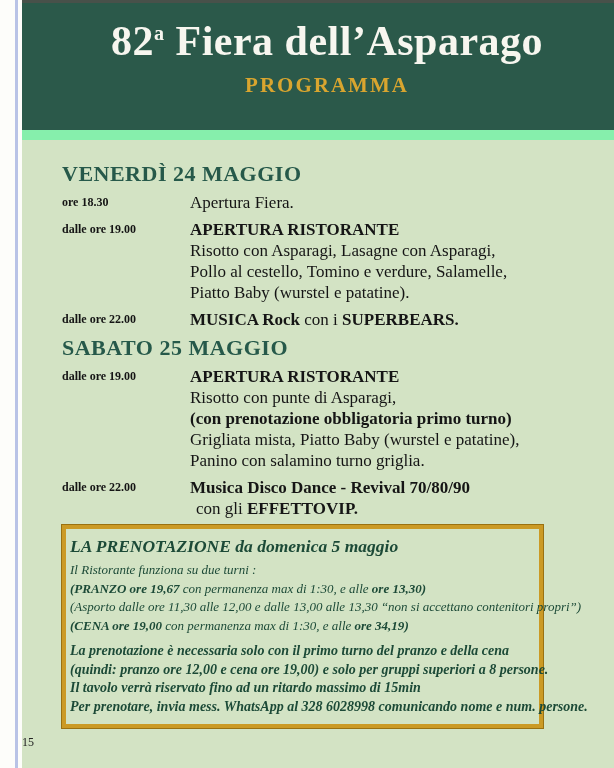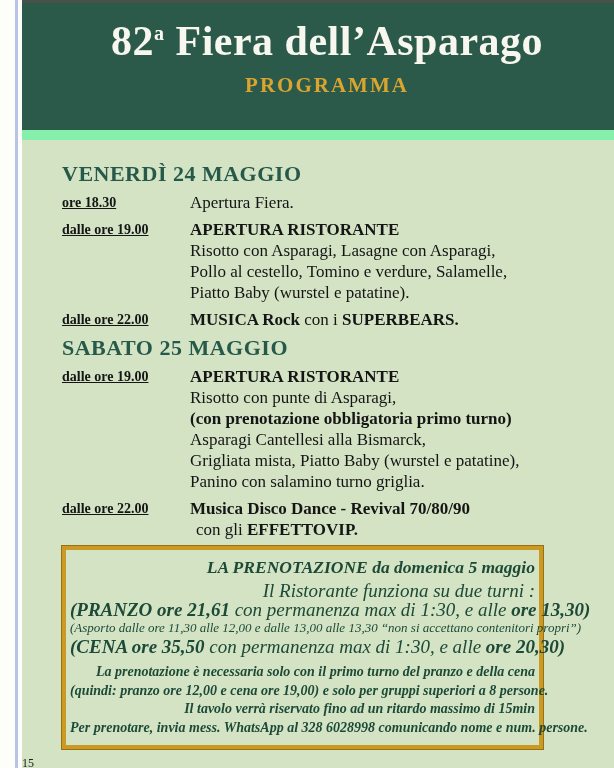--- a/index.html
+++ b/index.html
@@ -26,35 +26,35 @@
   .content {
     margin-top:10px; height:634px; background:#d3e3c4;
     box-sizing:border-box; padding-top:16px; overflow:hidden;
   }
 
   .day-heading {
     color:#26594a; font-weight:bold; font-size:22px; line-height:24px;
     margin:6px 0 6px 40px; letter-spacing:0.5px;
   }
   .row { display:flex; margin-bottom:6px; }
-  .time { flex:none; width:128px; padding-left:40px; font-weight:bold; font-size:14px; line-height:21px;text-decoration:underline; }
+  .time { flex:none; width:128px; padding-left:40px; font-weight:bold; font-size:12px; line-height:21px; }
   .details { font-size:17px; }
   .line { line-height:21px; white-space:nowrap; }
   .line.ind { padding-left:6px; }
   .b { font-weight:bold; }
 
   .res-box {
     margin:2px 0 0 40px; width:465px;
     border:4px solid #cb9a25; box-shadow:0 0 0 1px #9a7111;
-    padding:6px 4px 8px; text-align:right;
+    padding:6px 4px 8px; text-align:left;
     color:#1c4a37; font-style:italic;
   }
   .box-line { white-space:nowrap; }
   .bt { font-weight:bold; font-size:17.5px; line-height:22px; margin-bottom:3px; }
-  .bn { font-size:19px; line-height:19px; }
+  .bn { font-size:13px; line-height:19px; }
   .bs { font-size:13px;   line-height:18px; }
   .bp { font-weight:bold; font-size:14px; line-height:18.5px; }
   .gap { margin-top:7px; }
 
   .page-number { text-align:left; font-size:12px; margin-top:7px; color:#222; }
 </style>
 </head>
 <body>
 
 <div class="edge-line edge-left"></div>
@@ -94,40 +94,39 @@
           </div>
         </div>
         <div>
           <div class="day-heading">SABATO 25 MAGGIO</div>
           <div class="row">
             <div class="time">dalle ore 19.00</div>
             <div class="details">
               <div class="line"><span class="b">APERTURA RISTORANTE</span></div>
               <div class="line"><span>Risotto con punte di Asparagi,</span></div>
               <div class="line"><span class="b">(con prenotazione obbligatoria primo turno)</span></div>
-              <div class="line"><span>Asparagi Cantellesi alla Bismarck,</span></div>
               <div class="line"><span>Grigliata mista, Piatto Baby (wurstel e patatine),</span></div>
               <div class="line"><span>Panino con salamino turno griglia.</span></div>
             </div>
           </div>
           <div class="row">
             <div class="time">dalle ore 22.00</div>
             <div class="details">
               <div class="line"><span class="b">Musica Disco Dance - Revival 70/80/90</span></div>
               <div class="line ind"><span>con gli </span><span class="b">EFFETTOVIP.</span></div>
             </div>
           </div>
         </div>
       </div>
     <div class="res-box">
         <div class="box-line bt"><span class="b">LA PRENOTAZIONE da domenica 5 maggio</span></div>
         <div class="box-line bn"><span>Il Ristorante funziona su due turni :</span></div>
-        <div class="box-line bn"><span class="b">(PRANZO ore 21,61</span><span> con permanenza max di 1:30, e alle </span><span class="b">ore 13,30</span><span class="b">)</span></div>
+        <div class="box-line bn"><span class="b">(PRANZO ore 19,67</span><span> con permanenza max di 1:30, e alle </span><span class="b">ore 13,30</span><span class="b">)</span></div>
         <div class="box-line bs"><span>(Asporto dalle ore 11,30 alle 12,00 e dalle 13,00 alle 13,30 “non si accettano contenitori propri”)</span></div>
-        <div class="box-line bn"><span class="b">(CENA ore 35,50</span><span> con permanenza max di 1:30, e alle </span><span class="b">ore 20,30</span><span class="b">)</span></div>
+        <div class="box-line bn"><span class="b">(CENA ore 19,00</span><span> con permanenza max di 1:30, e alle </span><span class="b">ore 34,19</span><span class="b">)</span></div>
         <div class="box-line bp gap"><span class="b">La prenotazione è necessaria solo con il primo turno del pranzo e della cena</span></div>
         <div class="box-line bp"><span class="b">(quindi: pranzo ore 12,00 e cena ore 19,00) e solo per gruppi superiori a 8 persone.</span></div>
         <div class="box-line bp"><span class="b">Il tavolo verrà riservato fino ad un ritardo massimo di 15min</span></div>
         <div class="box-line bp"><span class="b">Per prenotare, invia mess. WhatsApp al 328 6028998 comunicando nome e num. persone.</span></div>
       </div>
     <div class="page-number">15</div>
   </div>
 
 </div>
 

